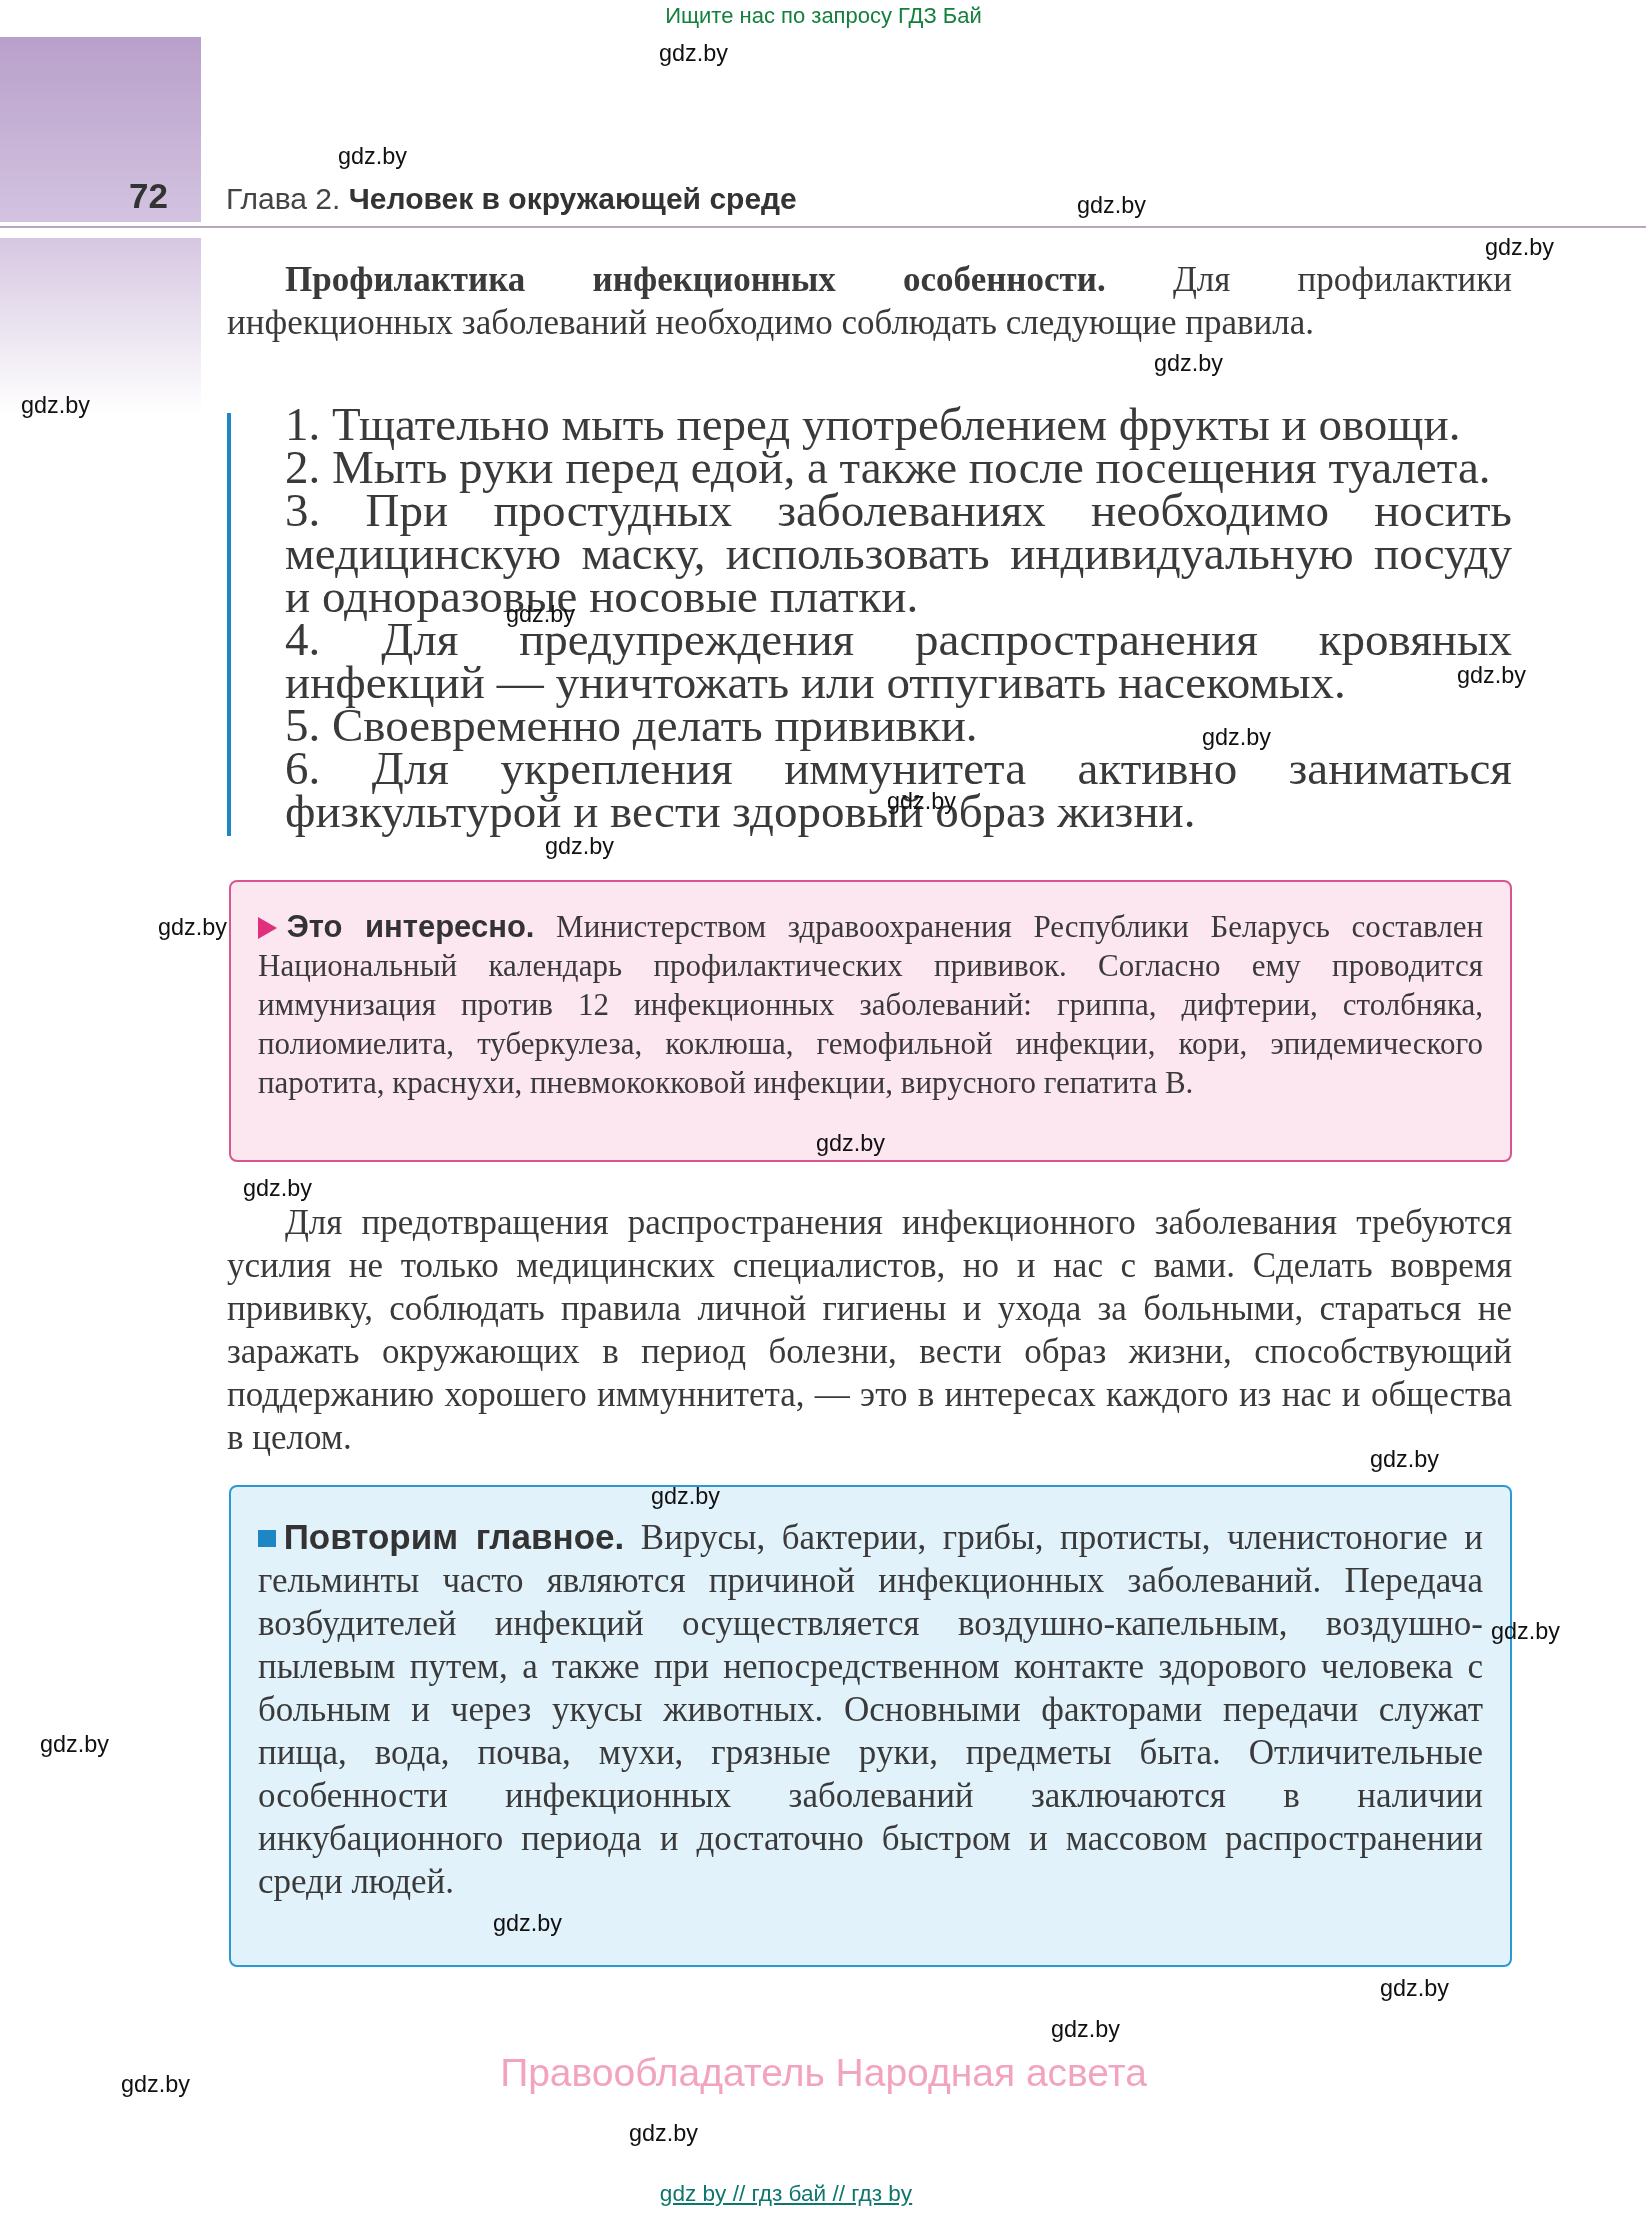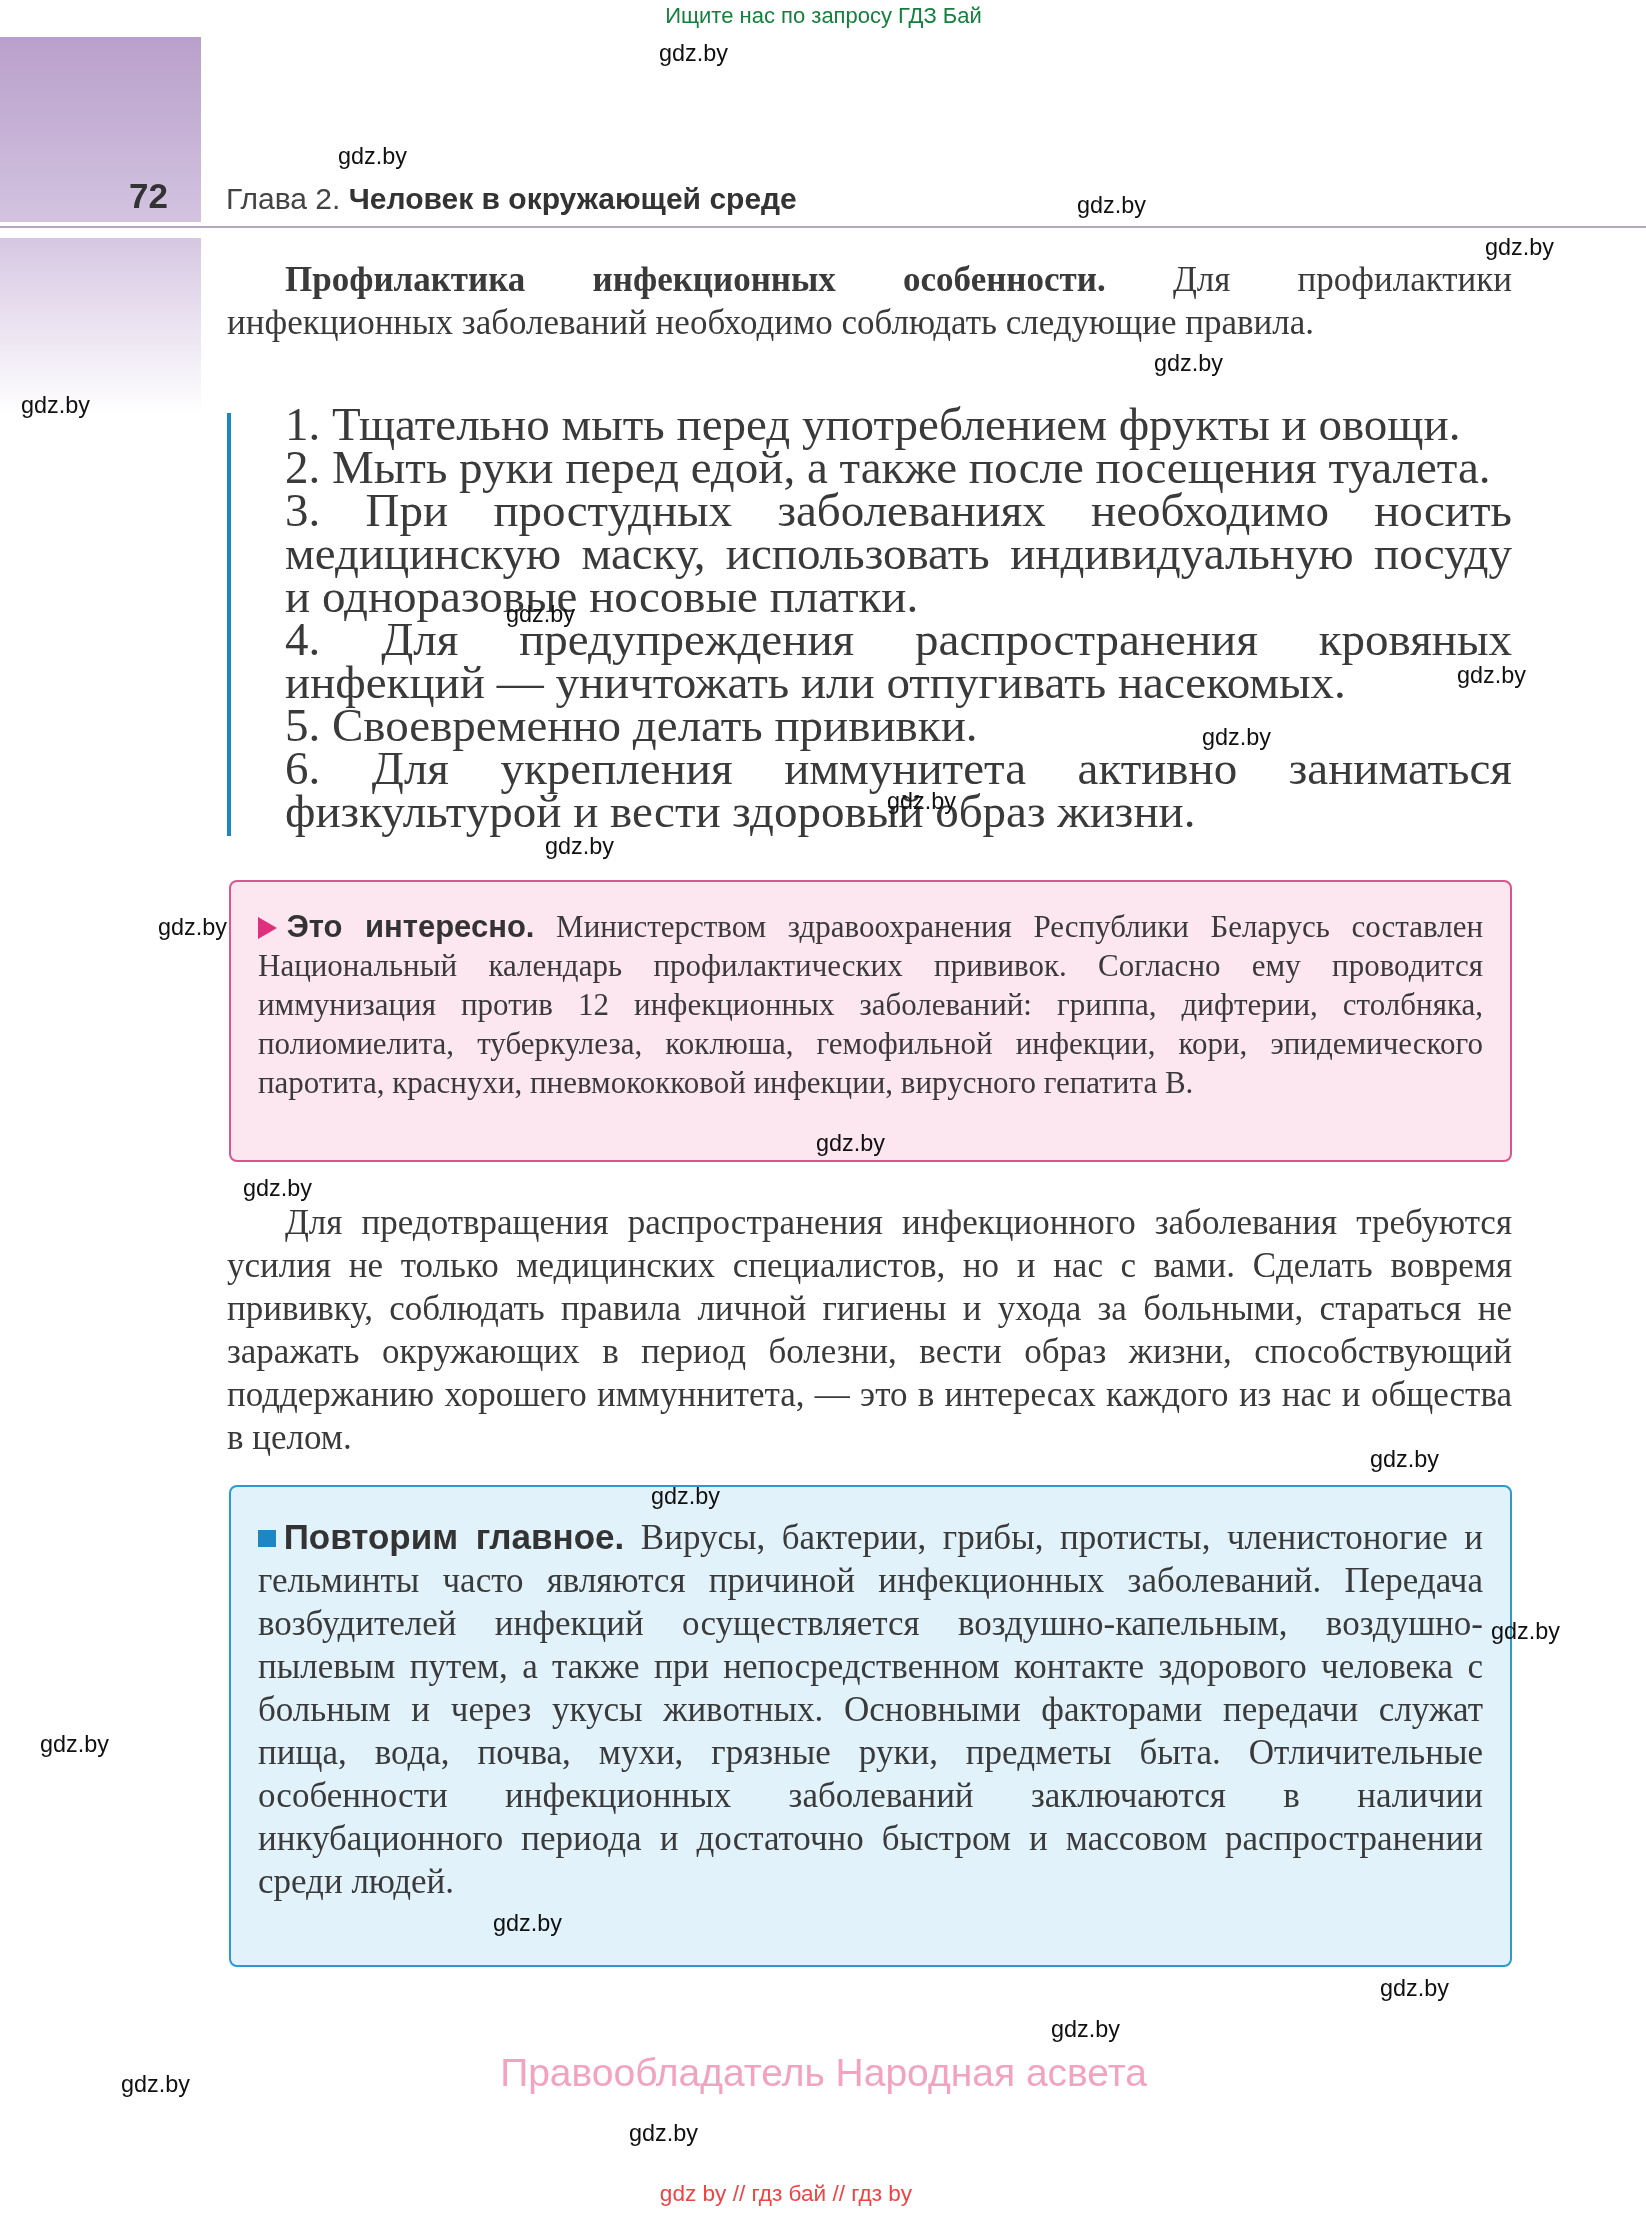--- a/index.html
+++ b/index.html
@@ -21,21 +21,21 @@
   .rules div { font-family:"Liberation Serif", serif; font-size:47px; line-height:43px; text-align:justify; }
   .pink { left:229px; top:880px; width:1283px; height:282px; background:#fce6ef; border:2.4px solid #d9558e; border-radius:8px; box-sizing:border-box; }
   .pink-text { left:258px; top:907px; width:1225px; font-family:"Liberation Serif", serif; font-size:31px; line-height:39px; color:#3a3a3a; text-align:justify; }
   .tri { display:inline-block; width:0; height:0; border-top:11.3px solid transparent; border-bottom:11.3px solid transparent; border-left:19.3px solid #e0307c; margin-right:9.7px; vertical-align:-1.6px; }
   .lbl { font-family:"Liberation Sans", sans-serif; font-weight:bold; color:#333; }
   .outro { left:227px; top:1201px; width:1285px; text-indent:58px; }
   .blue { left:229px; top:1485px; width:1283px; height:482px; background:#e1f2fb; border:2.4px solid #2a9ad3; border-radius:8px; box-sizing:border-box; }
   .blue-text { left:258px; top:1515px; width:1225px; font-family:"Liberation Serif", serif; font-size:35px; line-height:43px; color:#3a3a3a; text-align:justify; }
   .sq { display:inline-block; width:17.7px; height:17.7px; background:#1f86c6; margin-right:8px; vertical-align:1.6px; }
   .copyright { left:0; width:1647px; top:2051px; text-align:center; font-family:"Liberation Sans", sans-serif; font-size:39px; color:#f2a3c0; }
-  .footer { left:0; width:1572px; top:2181px; text-align:center; font-family:"Liberation Sans", sans-serif; font-size:22.6px; color:#ef4444; }
+  .footer { left:0; width:1572px; top:2181px; text-align:center; font-family:"Liberation Sans", sans-serif; font-size:22.6px; color:#0f766e;text-decoration:underline; }
 </style>
 </head>
 <body>
 
 <div class="abs top-banner">Ищите нас по запросу ГДЗ Бай</div>
 
 <div class="abs side-top"></div>
 <div class="abs side-bot"></div>
 <div class="abs page-num">72</div>
 <div class="abs chapter">

